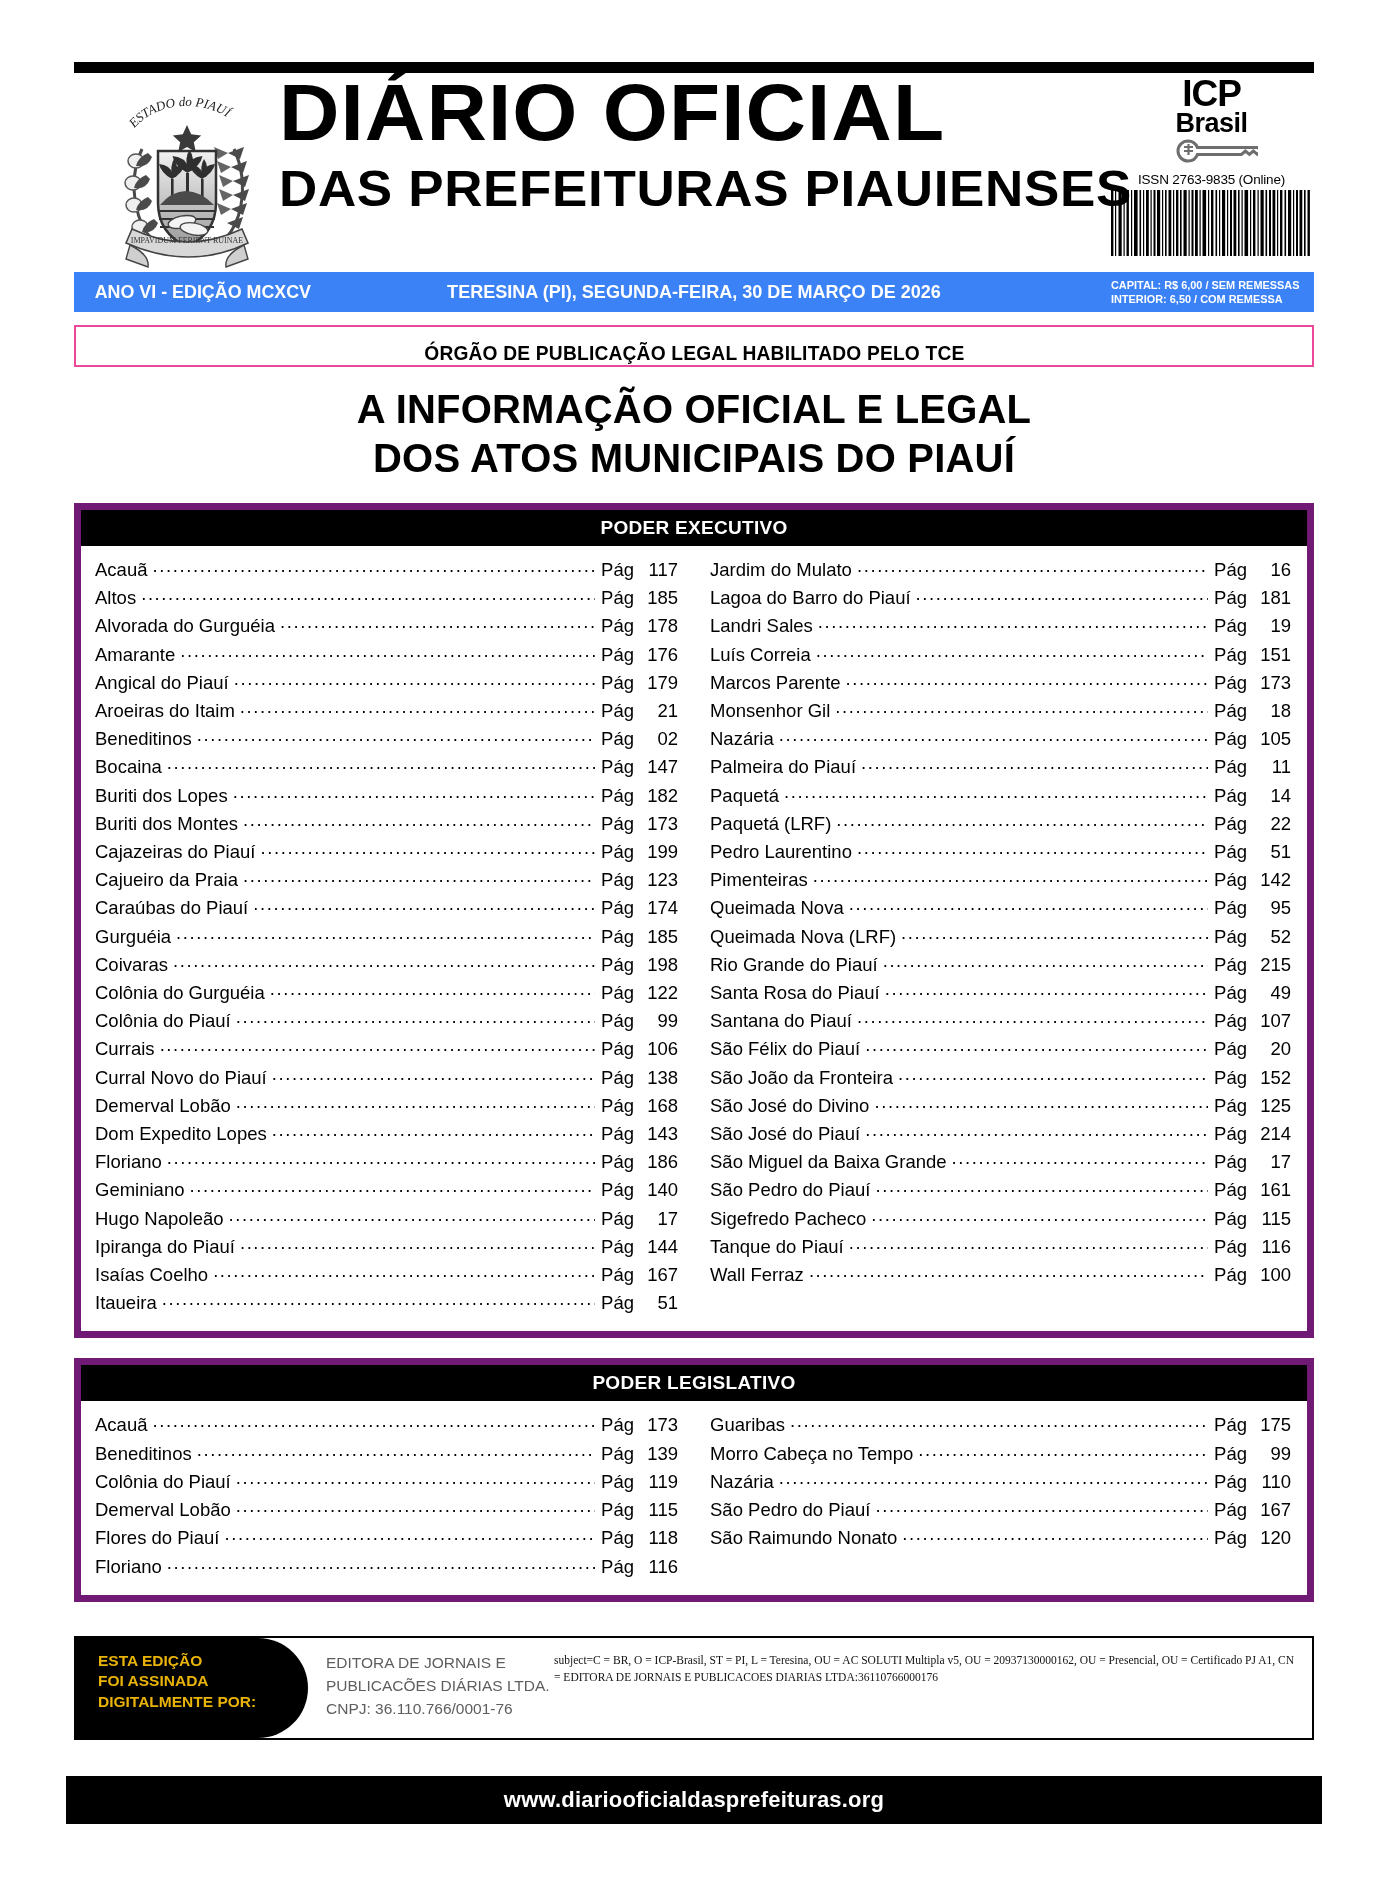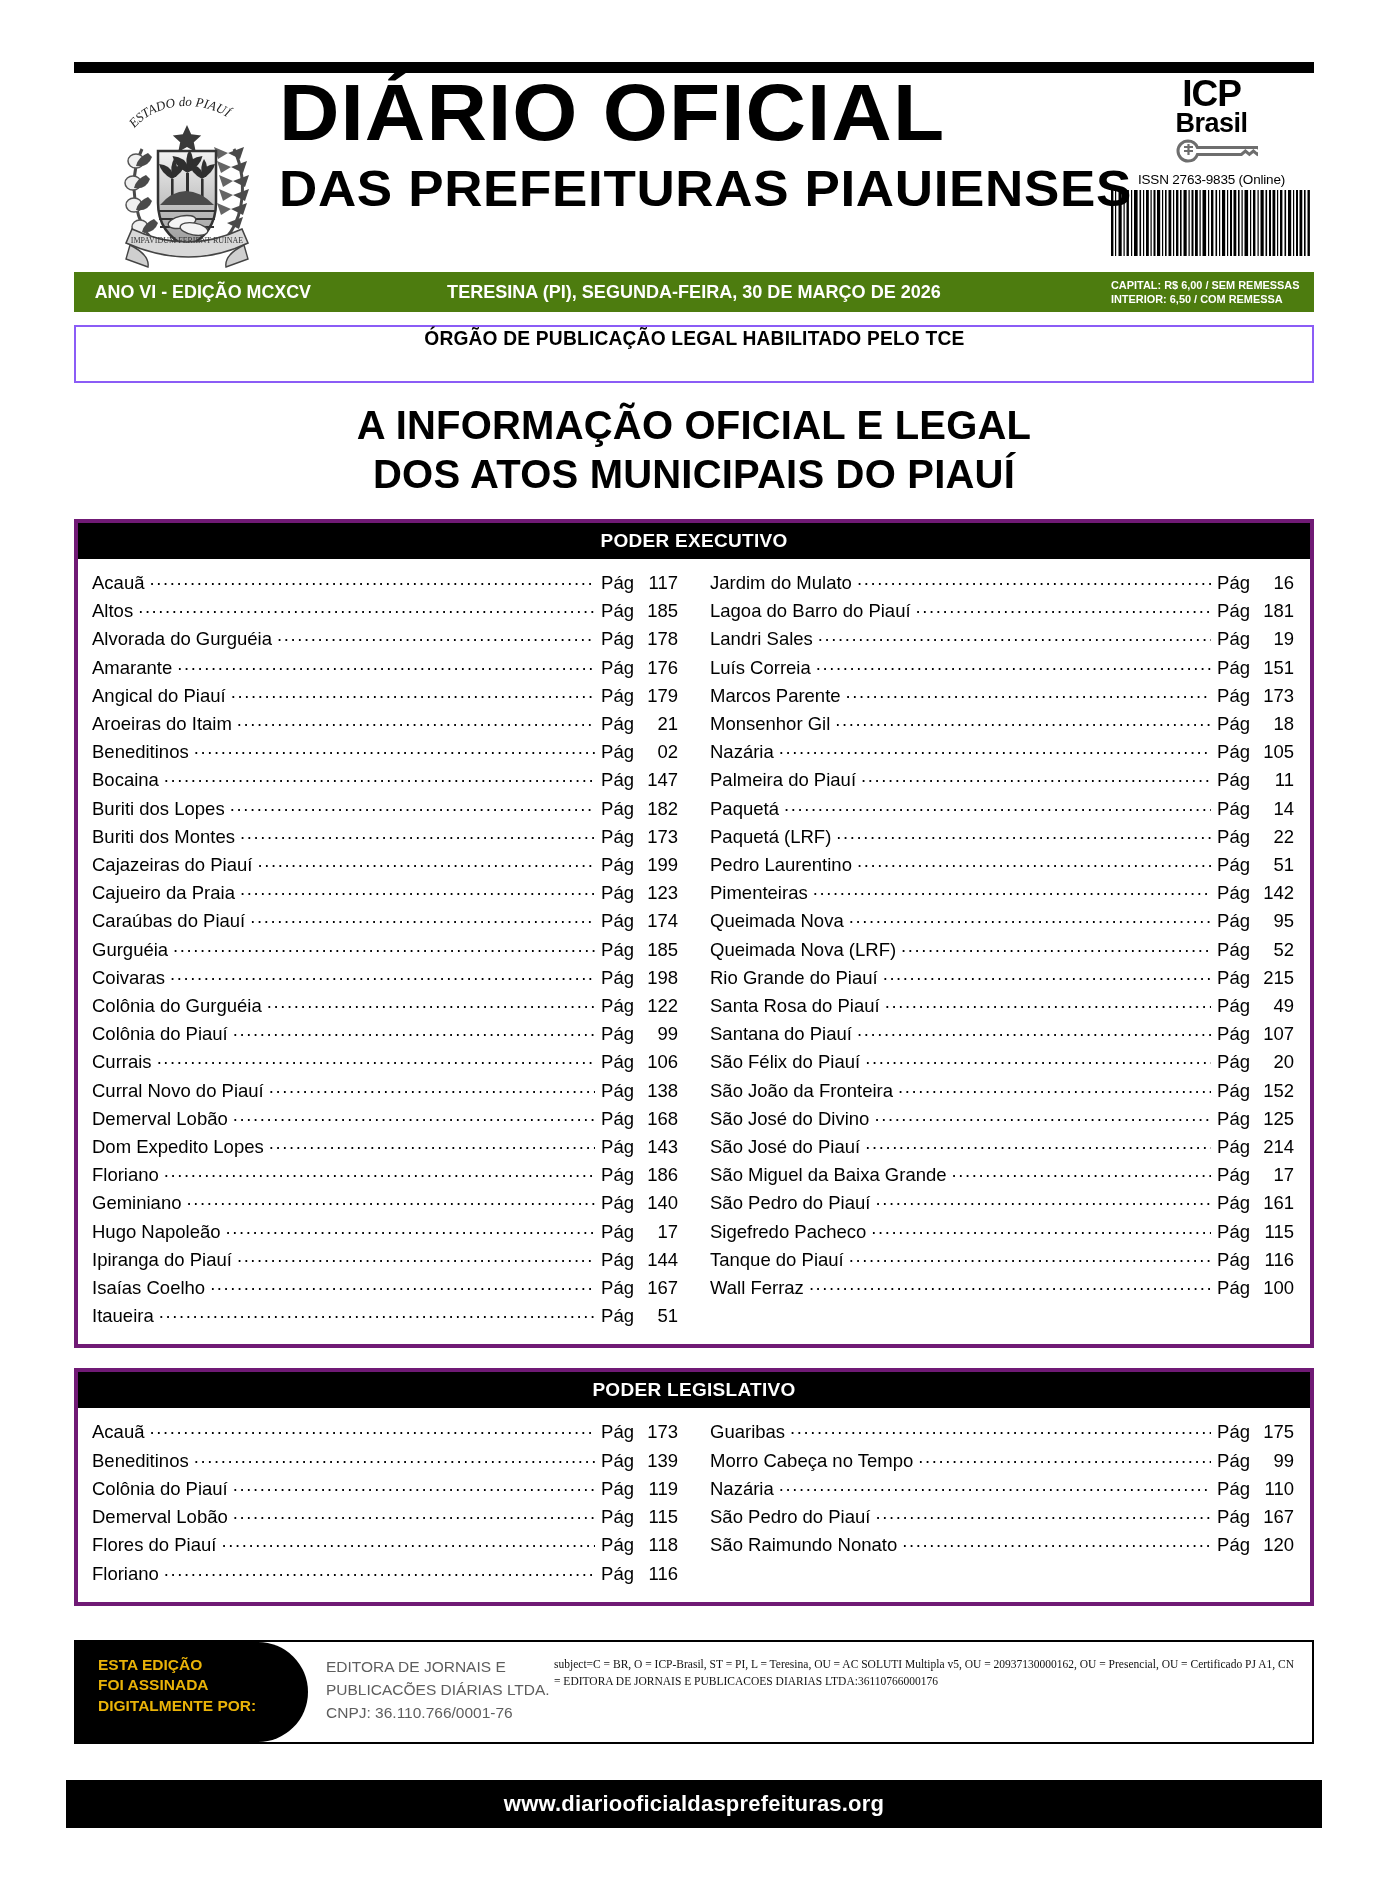--- a/index.html
+++ b/index.html
@@ -36,21 +36,21 @@
   .icp-logo { color: #000000; font-weight: 700; line-height: 0.92; }
   .icp-logo .icp-a { font-size: 37px; letter-spacing: -1px; }
   .icp-logo .icp-b { font-size: 27px; letter-spacing: -0.5px; }
   .icp-key { margin: 2px auto 4px; width: 92px; height: 26px; }
   .issn-online { font-size: 13.5px; letter-spacing: -0.2px; white-space: nowrap; }
   .barcode { margin-top: 3px; width: 205px; height: 66px; }
   .issn-impresso { font-size: 11.5px; font-weight: 700; letter-spacing: -0.3px; margin-top: 16px; white-space: nowrap; }
 
   
   .infobar {
-    margin: 4px 74px 0; background: #4d7c0f; color: #fff;
+    margin: 4px 74px 0; background: #3b82f6; color: #fff;
     height: 40px; display: flex; align-items: center; position: relative;
   }
   .infobar .ano {
     font-size: 19px; font-weight: 700; padding-left: 22px;
     font-family: "Liberation Sans Narrow", "Liberation Sans", sans-serif;
     transform: scaleX(0.94); transform-origin: left center; white-space: nowrap;
   }
   .infobar .date {
     position: absolute; left: 50%; transform: translateX(-50%) scaleX(0.95);
     font-size: 19px; font-weight: 700; white-space: nowrap;
@@ -58,38 +58,38 @@
   }
   .infobar .prices {
     position: absolute; right: 14px; text-align: left; line-height: 1.25;
     font-size: 11.5px; font-weight: 700; white-space: nowrap;
     font-family: "Liberation Sans Narrow", "Liberation Sans", sans-serif;
     transform: scaleX(0.95); transform-origin: right center;
   }
 
   
   .orgao-box {
-    margin: 13px 74px 0; border: 2px solid #8b5cf6; height: 58px;
-    display: flex; align-items: flex-start; justify-content: center;
+    margin: 13px 74px 0; border: 2px solid #ec4899; height: 42px;
+    display: flex; align-items: flex-end; justify-content: center;
   }
   .orgao-box span {
     font-size: 20px; font-weight: 700; letter-spacing: 0.2px;
     font-family: "Liberation Sans Narrow", "Liberation Sans", sans-serif;
     transform: scaleX(0.96);
   }
 
   
   .bigtitle { margin: 18px 74px 0; text-align: center; }
   .bigtitle div {
     font-size: 40px; font-weight: 700; line-height: 49px; letter-spacing: 0.2px;
     white-space: nowrap;
   }
 
   
-  .section { margin: 20px 74px 0; border: 4px solid #701a75; }
+  .section { margin: 20px 74px 0; border: 7px solid #701a75; }
   .section-head {
     background: #000; color: #fff; height: 36px;
     display: flex; align-items: center; justify-content: center;
     font-size: 19px; font-weight: 700; letter-spacing: 0.3px;
     font-family: "Liberation Sans Narrow", "Liberation Sans", sans-serif;
   }
   .section-body { display: flex; padding: 10px 0 14px; }
   .col { width: 50%; padding: 0 16px 0 14px; }
   .col.right { padding-left: 16px; }
 

